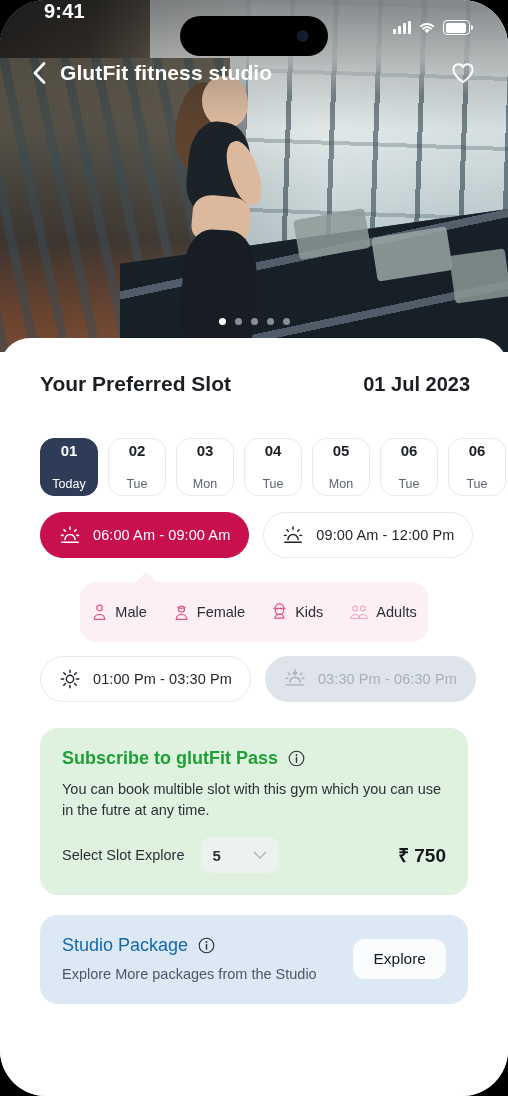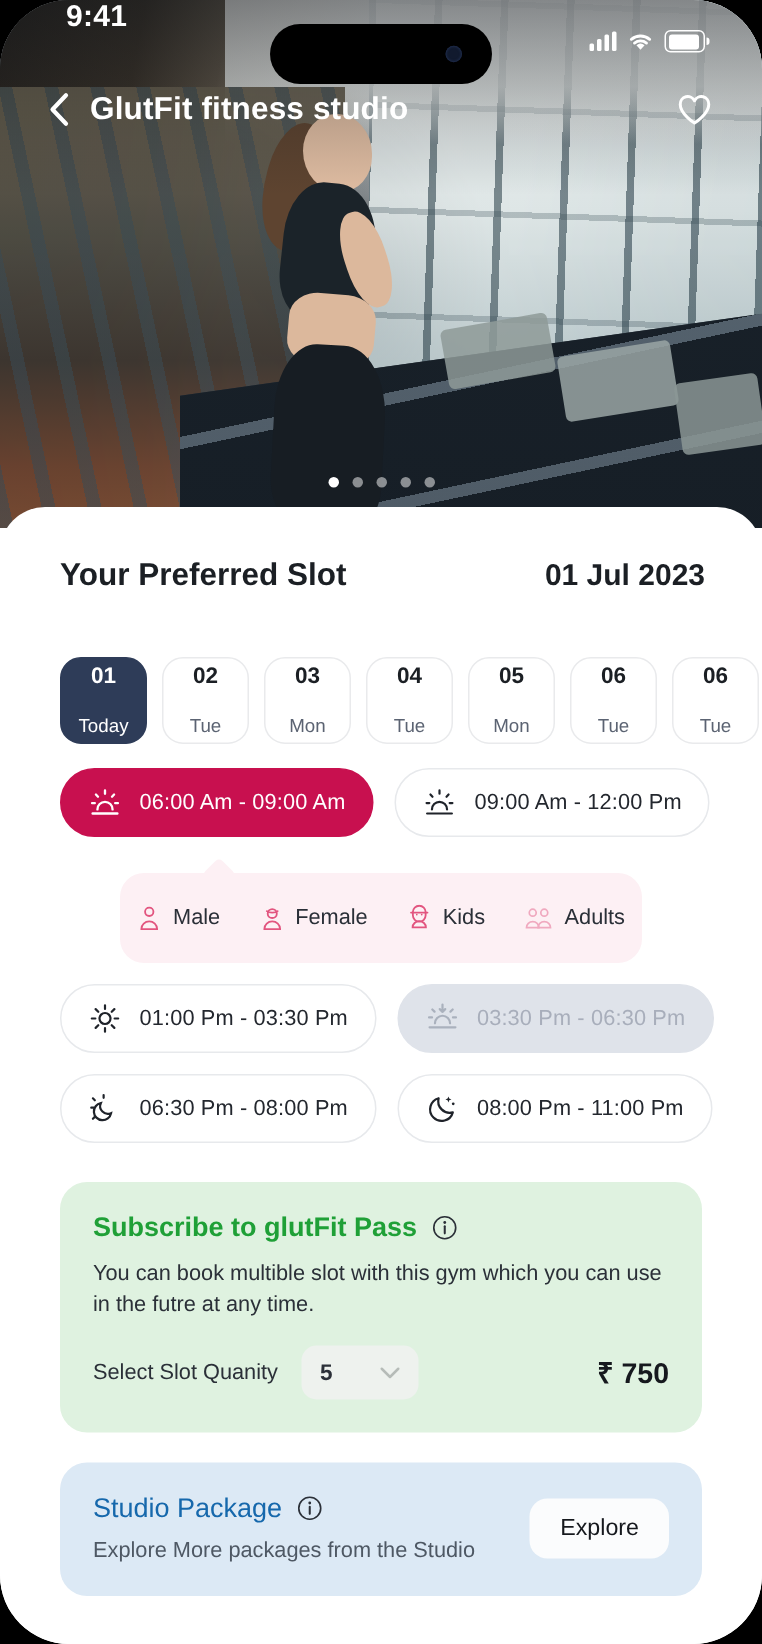--- a/index.html
+++ b/index.html
@@ -336,58 +336,35 @@
                   <path d="M2.6 18.4h18.8"></path>
               <path d="M12 1.8v5.4M12 7.2 10 5.2M12 7.2l2-2"></path>
               <path d="M4.6 5.4l1.6 1.6M19.4 5.4l-1.6 1.6M2.2 11.2h2.2M19.6 11.2h2.2"></path>
             </g>
               </svg>
           </span>
           <span class="stext">03:30 Pm - 06:30 Pm</span>
         </div>
       </div>
 
-      <div class="slot-row">
-        <div class="slot">
-          <span class="slot-ico">
-            <svg width="22" height="22" viewBox="0 0 24 24">
-                <g stroke="#1f232a" stroke-width="1.6" fill="none" stroke-linecap="round">
-              <path d="M16.4 15.4A5.6 5.6 0 0 1 9 8a6.3 6.3 0 1 0 7.4 7.4z"></path>
-              <path d="M3.2 4.6l1.4 1.4M2 11.4h2M4.6 18.1 3.2 19.5M11 2.2v2"></path>
-            </g>
-              </svg>
-          </span>
-          <span class="stext">06:30 Pm - 08:00 Pm</span>
-        </div>
-        <div class="slot">
-          <span class="slot-ico">
-            <svg width="22" height="22" viewBox="0 0 24 24">
-              <path d="M19.5 14.8A8.4 8.4 0 0 1 9.2 4.5a8.4 8.4 0 1 0 10.3 10.3z" stroke="#1f232a" stroke-width="1.6" fill="none" stroke-linejoin="round"></path>
-              <path d="M16.3 3.2l.6 1.6 1.6.6-1.6.6-.6 1.6-.6-1.6-1.6-.6 1.6-.6z" fill="#1f232a"></path>
-              <circle cx="19.8" cy="8.6" r="1" fill="#1f232a"></circle>
-            </svg>
-          </span>
-          <span class="stext">08:00 Pm - 11:00 Pm</span>
-        </div>
-      </div>
 
     </div>
 
     <div class="card-green">
       <div class="cg-head">
         <span class="cg-title">Subscribe to glutFit Pass</span>
         <svg class="info-ico" viewBox="0 0 20 20">
           <circle cx="10" cy="10" r="8.6" stroke="#2b3038" stroke-width="1.3" fill="none"></circle>
           <circle cx="10" cy="5.9" r="1.1" fill="#2b3038"></circle>
           <path d="M10 8.8v5.6" stroke="#2b3038" stroke-width="1.6" stroke-linecap="round"></path>
         </svg>
       </div>
       <div class="cg-desc">You can book multible slot with this gym which you can use in the futre at any time.</div>
       <div class="cg-row">
-        <span class="cg-label">Select Slot Quanity</span>
+        <span class="cg-label">Select Slot Explore</span>
         <div class="qty">
           <span class="qty-val">5</span>
           <svg width="14" height="9" viewBox="0 0 14 9">
             <path d="M1.5 1.5 7 7l5.5-5.5" stroke="#b6bcb8" stroke-width="1.7" fill="none" stroke-linecap="round" stroke-linejoin="round"></path>
           </svg>
         </div>
         <span class="cg-price">₹ 750</span>
       </div>
     </div>
 

